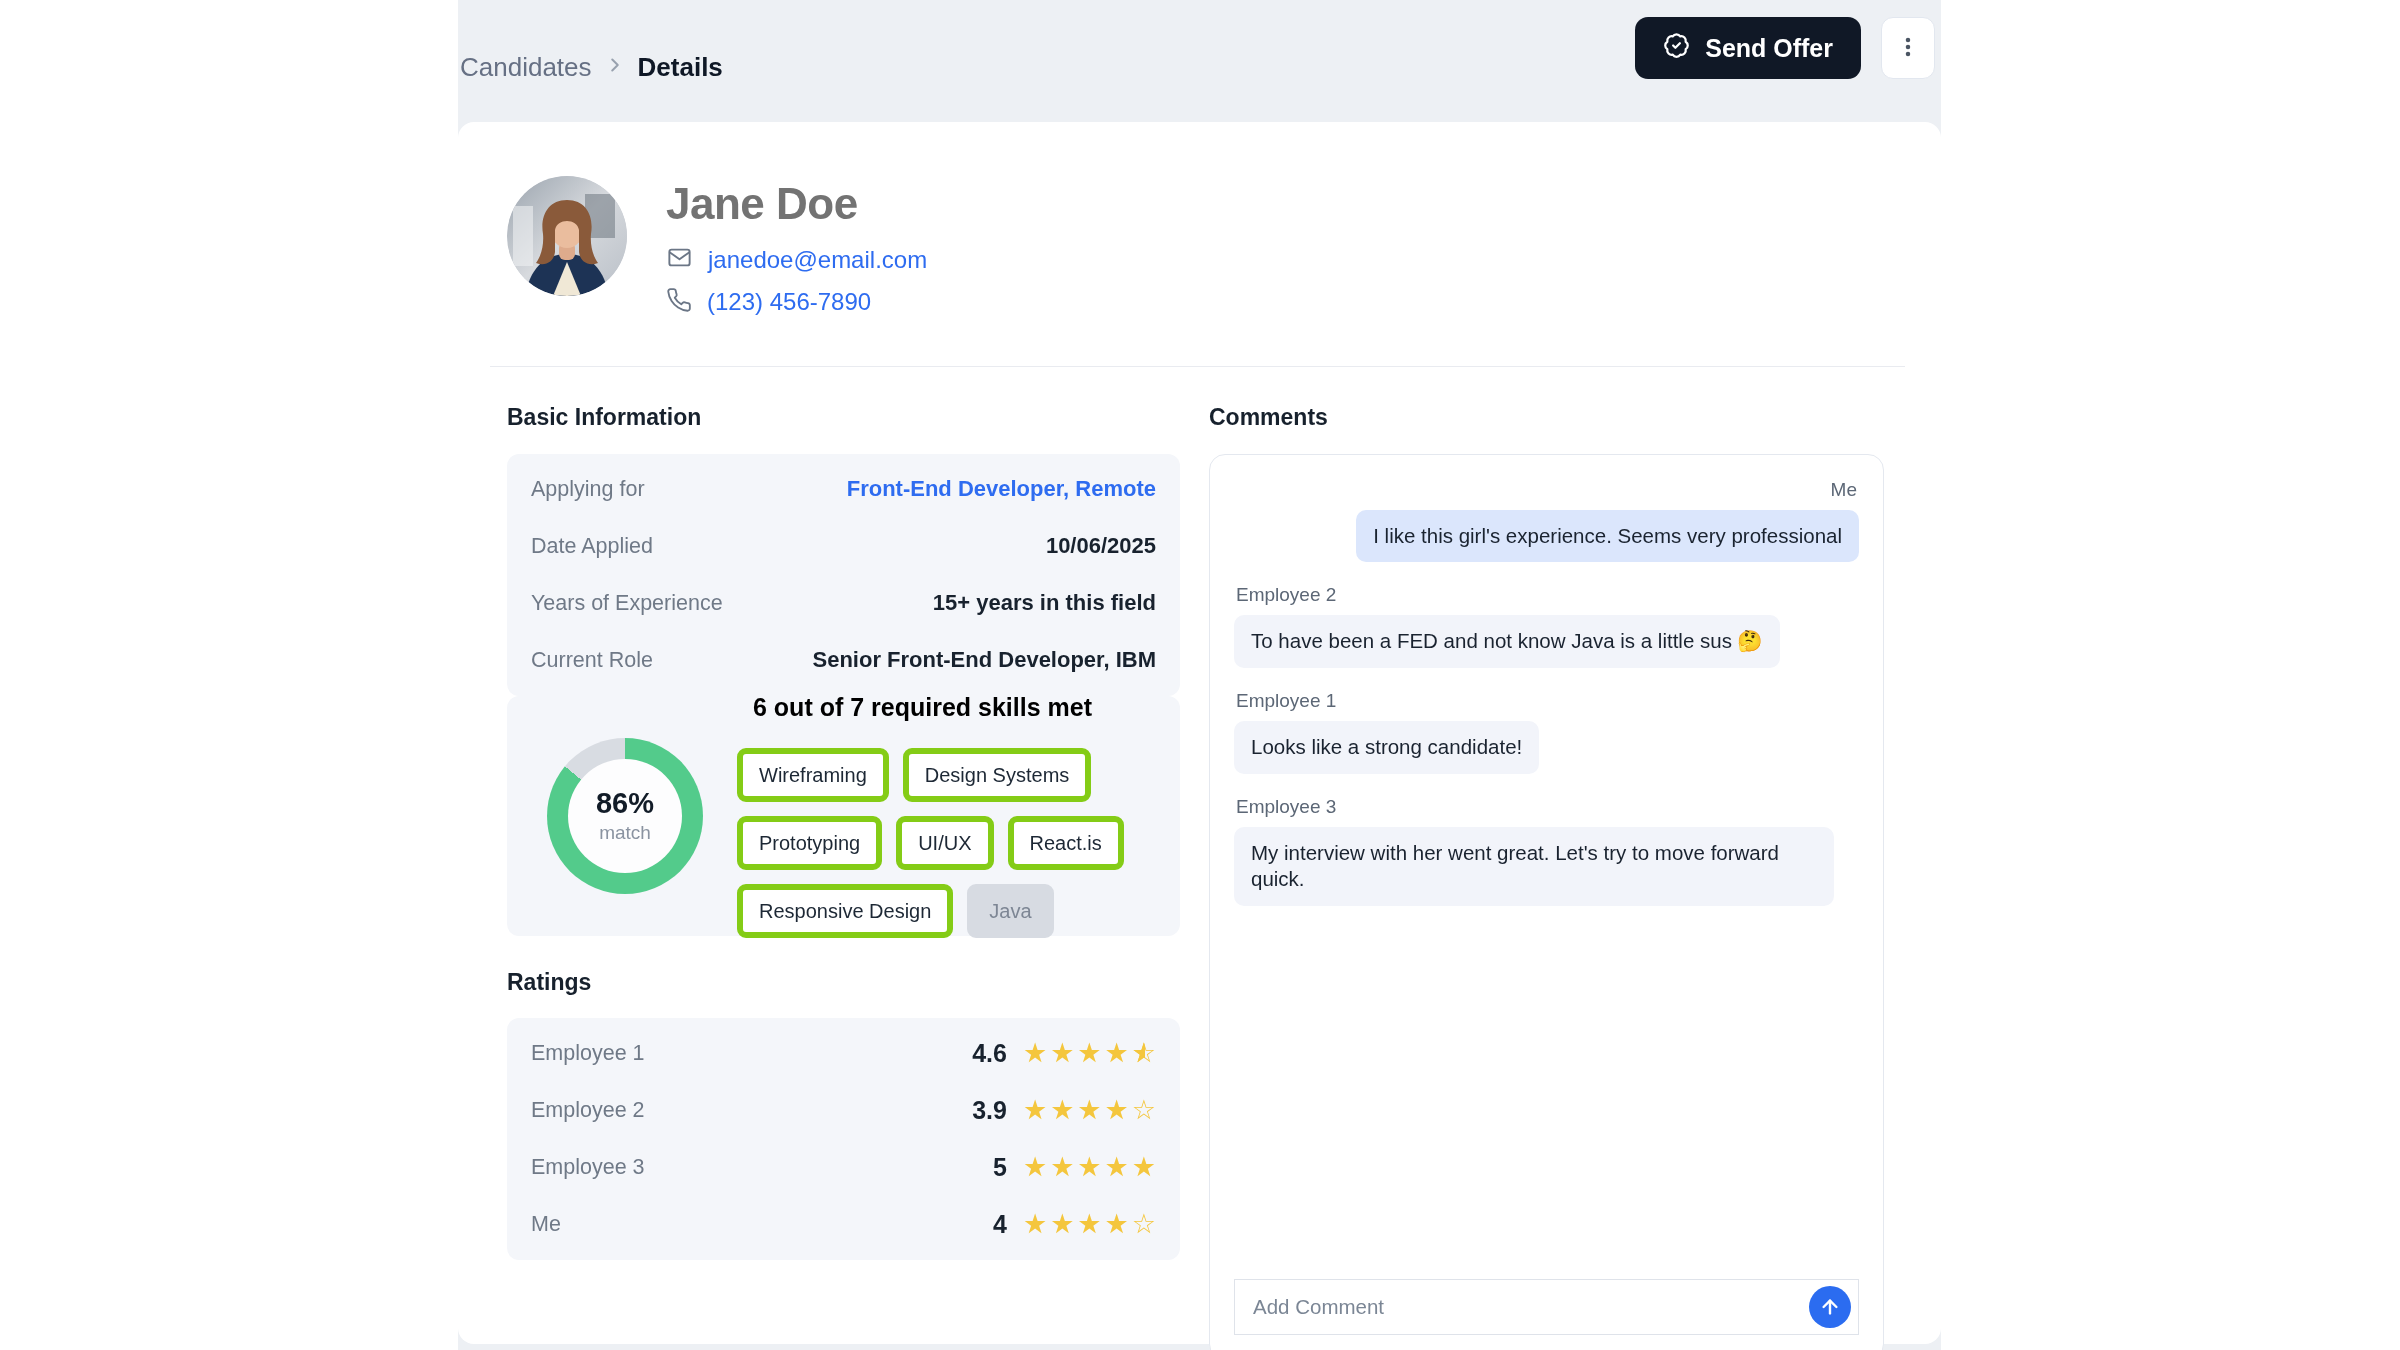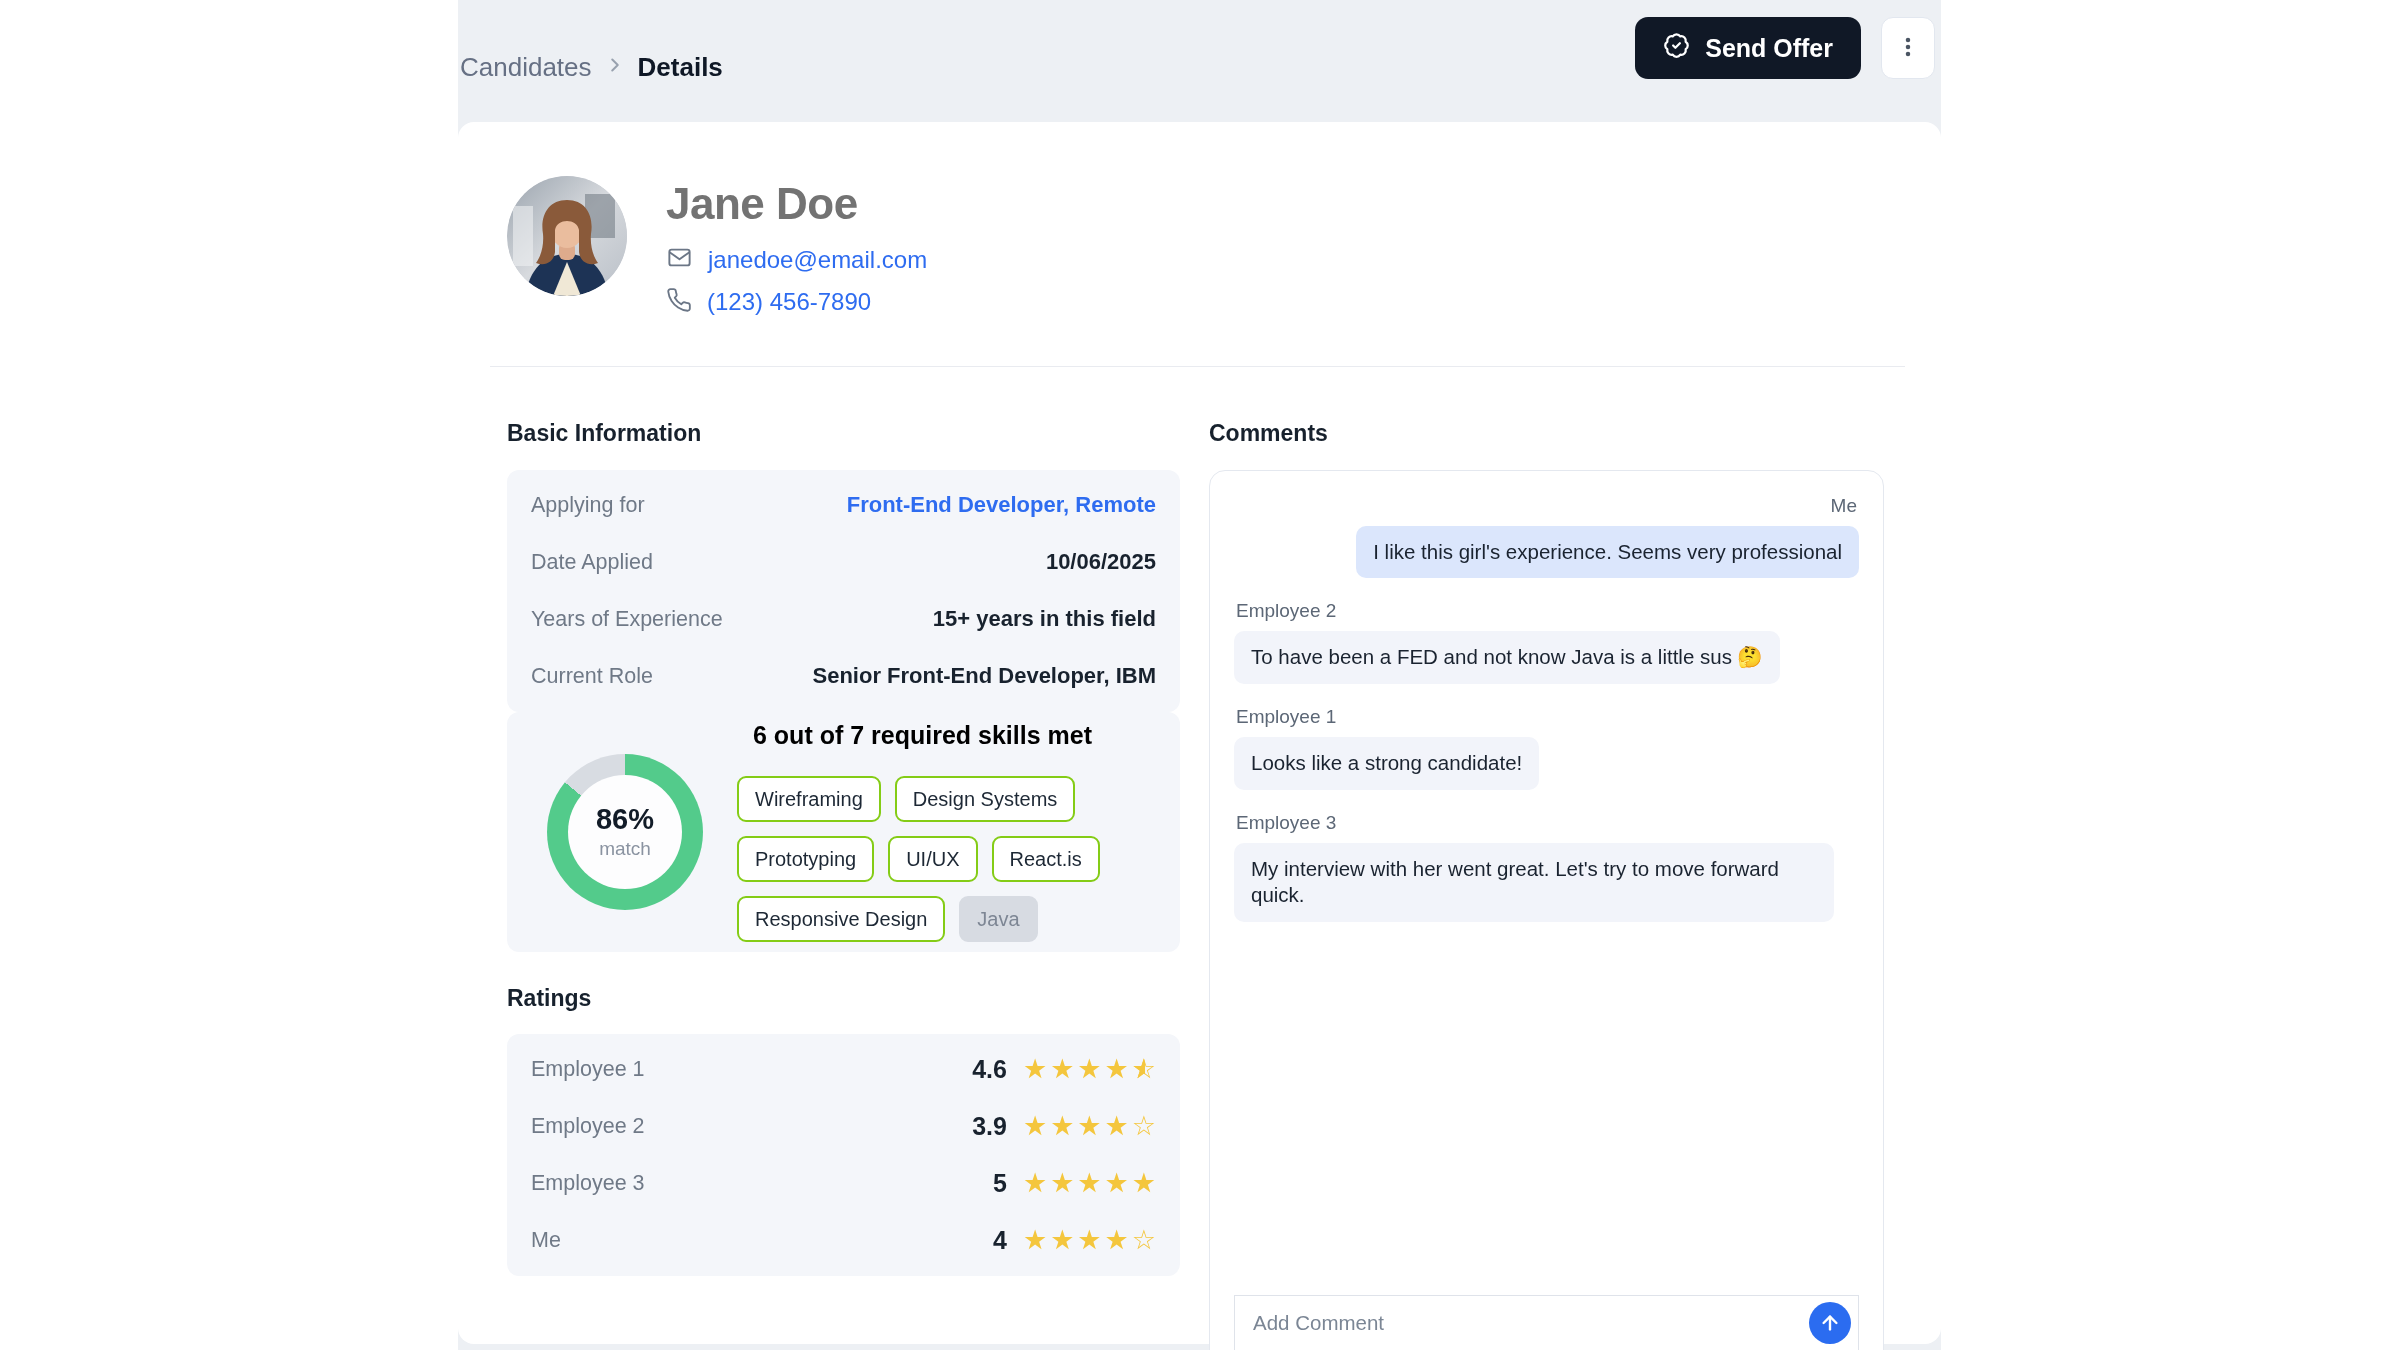--- a/index.html
+++ b/index.html
@@ -61,42 +61,42 @@
     color:#202c3a; font-size:24px; font-weight:600;
     display:flex; align-items:center; justify-content:center; gap:13px; cursor:pointer;
     box-shadow:0 1px 2px rgba(16,24,40,0.05);
     font-family:inherit;
   }
   .divider { height:1px; background:#e9ebf0; margin:49px 36px 0 32px; }
   
   .content { display:flex; gap:29px; padding:37px 57px 0 49px; align-items:flex-start; }
   .col-left { width:673px; }
   .col-right { width:675px; }
-  h2.section { font-size:23px; font-weight:600; color:#17212d; margin:16px 0 22px; line-height:1.2; }
+  h2.section { font-size:23px; font-weight:600; color:#17212d; margin:0 0 22px; line-height:1.2; }
   h2.section.later { margin-top:33px; }
   
   .soft-card { background:#f4f6fa; border-radius:12px; padding:7px 24px; }
   .info-row { height:57px; display:flex; align-items:center; justify-content:space-between; }
   .info-label { font-size:21.5px; color:#6f7987; }
   .info-value { font-size:22px; font-weight:bold; color:#18222e; }
   .info-value.link { color:#2e6cf0; cursor:pointer; }
   
   .skill-card { background:#f4f6fa; border-radius:12px; height:240px; display:flex; align-items:center; padding-left:40px; }
   .donut { width:156px; height:156px; border-radius:50%; position:relative; flex:none; }
   .donut-hole {
     position:absolute; inset:21px; background:#fdfdfe; border-radius:50%;
     display:flex; flex-direction:column; align-items:center; justify-content:center;
   }
   .donut-pct { font-size:29px; font-weight:bold; color:#121c28; line-height:1; }
   .donut-label { font-size:19px; color:#8a93a1; margin-top:5px; line-height:1; }
   .skill-right { margin-left:34px; flex:1; padding-right:28px; }
   .skill-summary { font-size:25px; font-weight:bold; color:#000000; margin:0 16px 26px; }
   .chips { display:flex; flex-wrap:wrap; gap:14px; }
   .chip {
-    font-size:20px; color:#1d2835; border:2px solid #84cc16; border-radius:9px;
+    font-size:20px; color:#1d2835; border:6px solid #84cc16; border-radius:9px;
     padding:9px 16px; background:#ffffff; line-height:1.2; white-space:nowrap;
   }
   .chip.muted { background:#d7dbe2; border-color:#d7dbe2; color:#7d8694; }
   
   .rating-row { height:57px; display:flex; align-items:center; }
   .rating-name { font-size:21.5px; color:#6f7987; flex:1; }
   .rating-score { font-size:25px; font-weight:bold; color:#18222e; margin-right:16px; }
   .stars { font-size:27px; line-height:1; display:flex; gap:3px; }
   .st { color:#f4c63d; }
   .st.h { position:relative; display:inline-block; }

